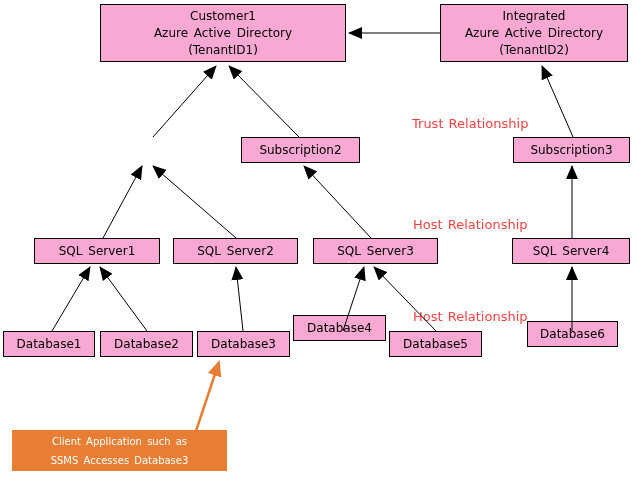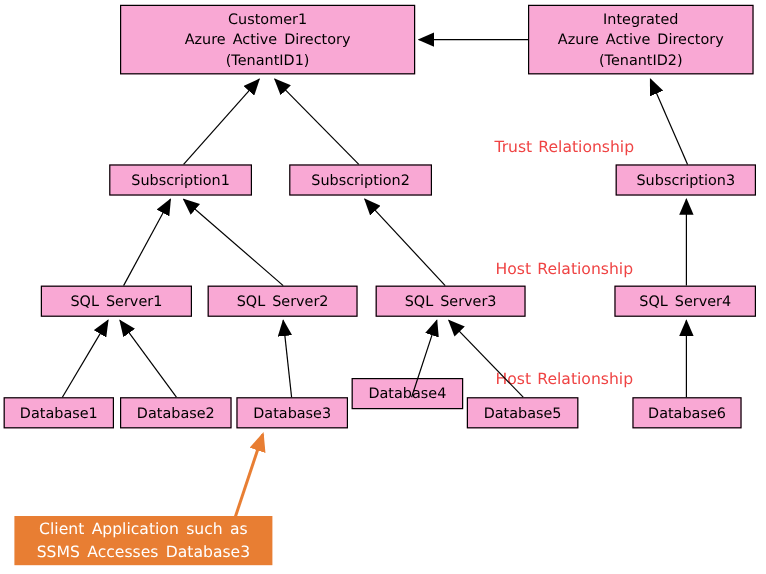--- a/index.html
+++ b/index.html
@@ -40,21 +40,21 @@
   #subscription3  { left: 513px; top: 137px; width: 117px; height: 26px; }
   #sql-server1    { left: 34px;  top: 238px; width: 126px; height: 26px; }
   #sql-server2    { left: 173px; top: 238px; width: 125px; height: 26px; }
   #sql-server3    { left: 313px; top: 238px; width: 125px; height: 26px; }
   #sql-server4    { left: 512px; top: 238px; width: 118px; height: 26px; }
   #database1      { left: 3px;   top: 331px; width: 92px;  height: 26px; }
   #database2      { left: 100px; top: 331px; width: 93px;  height: 26px; }
   #database3      { left: 197px; top: 331px; width: 93px;  height: 26px; }
   #database4      { left: 293px; top: 315px; width: 93px;  height: 26px; }
   #database5      { left: 389px; top: 331px; width: 93px;  height: 26px; }
-  #database6      { left: 527px; top: 331px; width: 91px;  height: 26px; }
+  #database6      { left: 527px; top: 321px; width: 91px;  height: 26px; }
 
   .rel-label {
     position: absolute;
     color: #ef4444;
     font-size: 13px;
     word-spacing: 1px;
     white-space: nowrap;
     margin-top: 24px;
   }
   #trust-label      { left: 412px; top: 92px; }
@@ -62,21 +62,21 @@
   #host-lower-label { left: 413px; top: 285px; }
 
   #callout {
     position: absolute;
     left: 12px;
     top: 430px;
     width: 215px;
     height: 41px;
     background: #e87e33;
     color: #ffffff;
-    font-size: 13px;
+    font-size: 10px;
     word-spacing: 2px;
     line-height: 19px;
     display: flex;
     flex-direction: column;
     align-items: center;
     justify-content: center;
     text-align: center;
     white-space: nowrap;
   }
 
@@ -106,23 +106,20 @@
     <span>Customer1</span>
     <span>Azure Active Directory</span>
     <span>(TenantID1)</span>
   </div>
   <div class="node multiline" id="integrated-aad">
     <span>Integrated</span>
     <span>Azure Active Directory</span>
     <span>(TenantID2)</span>
   </div>
 
-  <div class="node" id="subscription1">
-    <span>Subscription1</span>
-  </div>
   <div class="node" id="subscription2">
     <span>Subscription2</span>
   </div>
   <div class="node" id="subscription3">
     <span>Subscription3</span>
   </div>
 
   <div class="node" id="sql-server1">
     <span>SQL Server1</span>
   </div>

